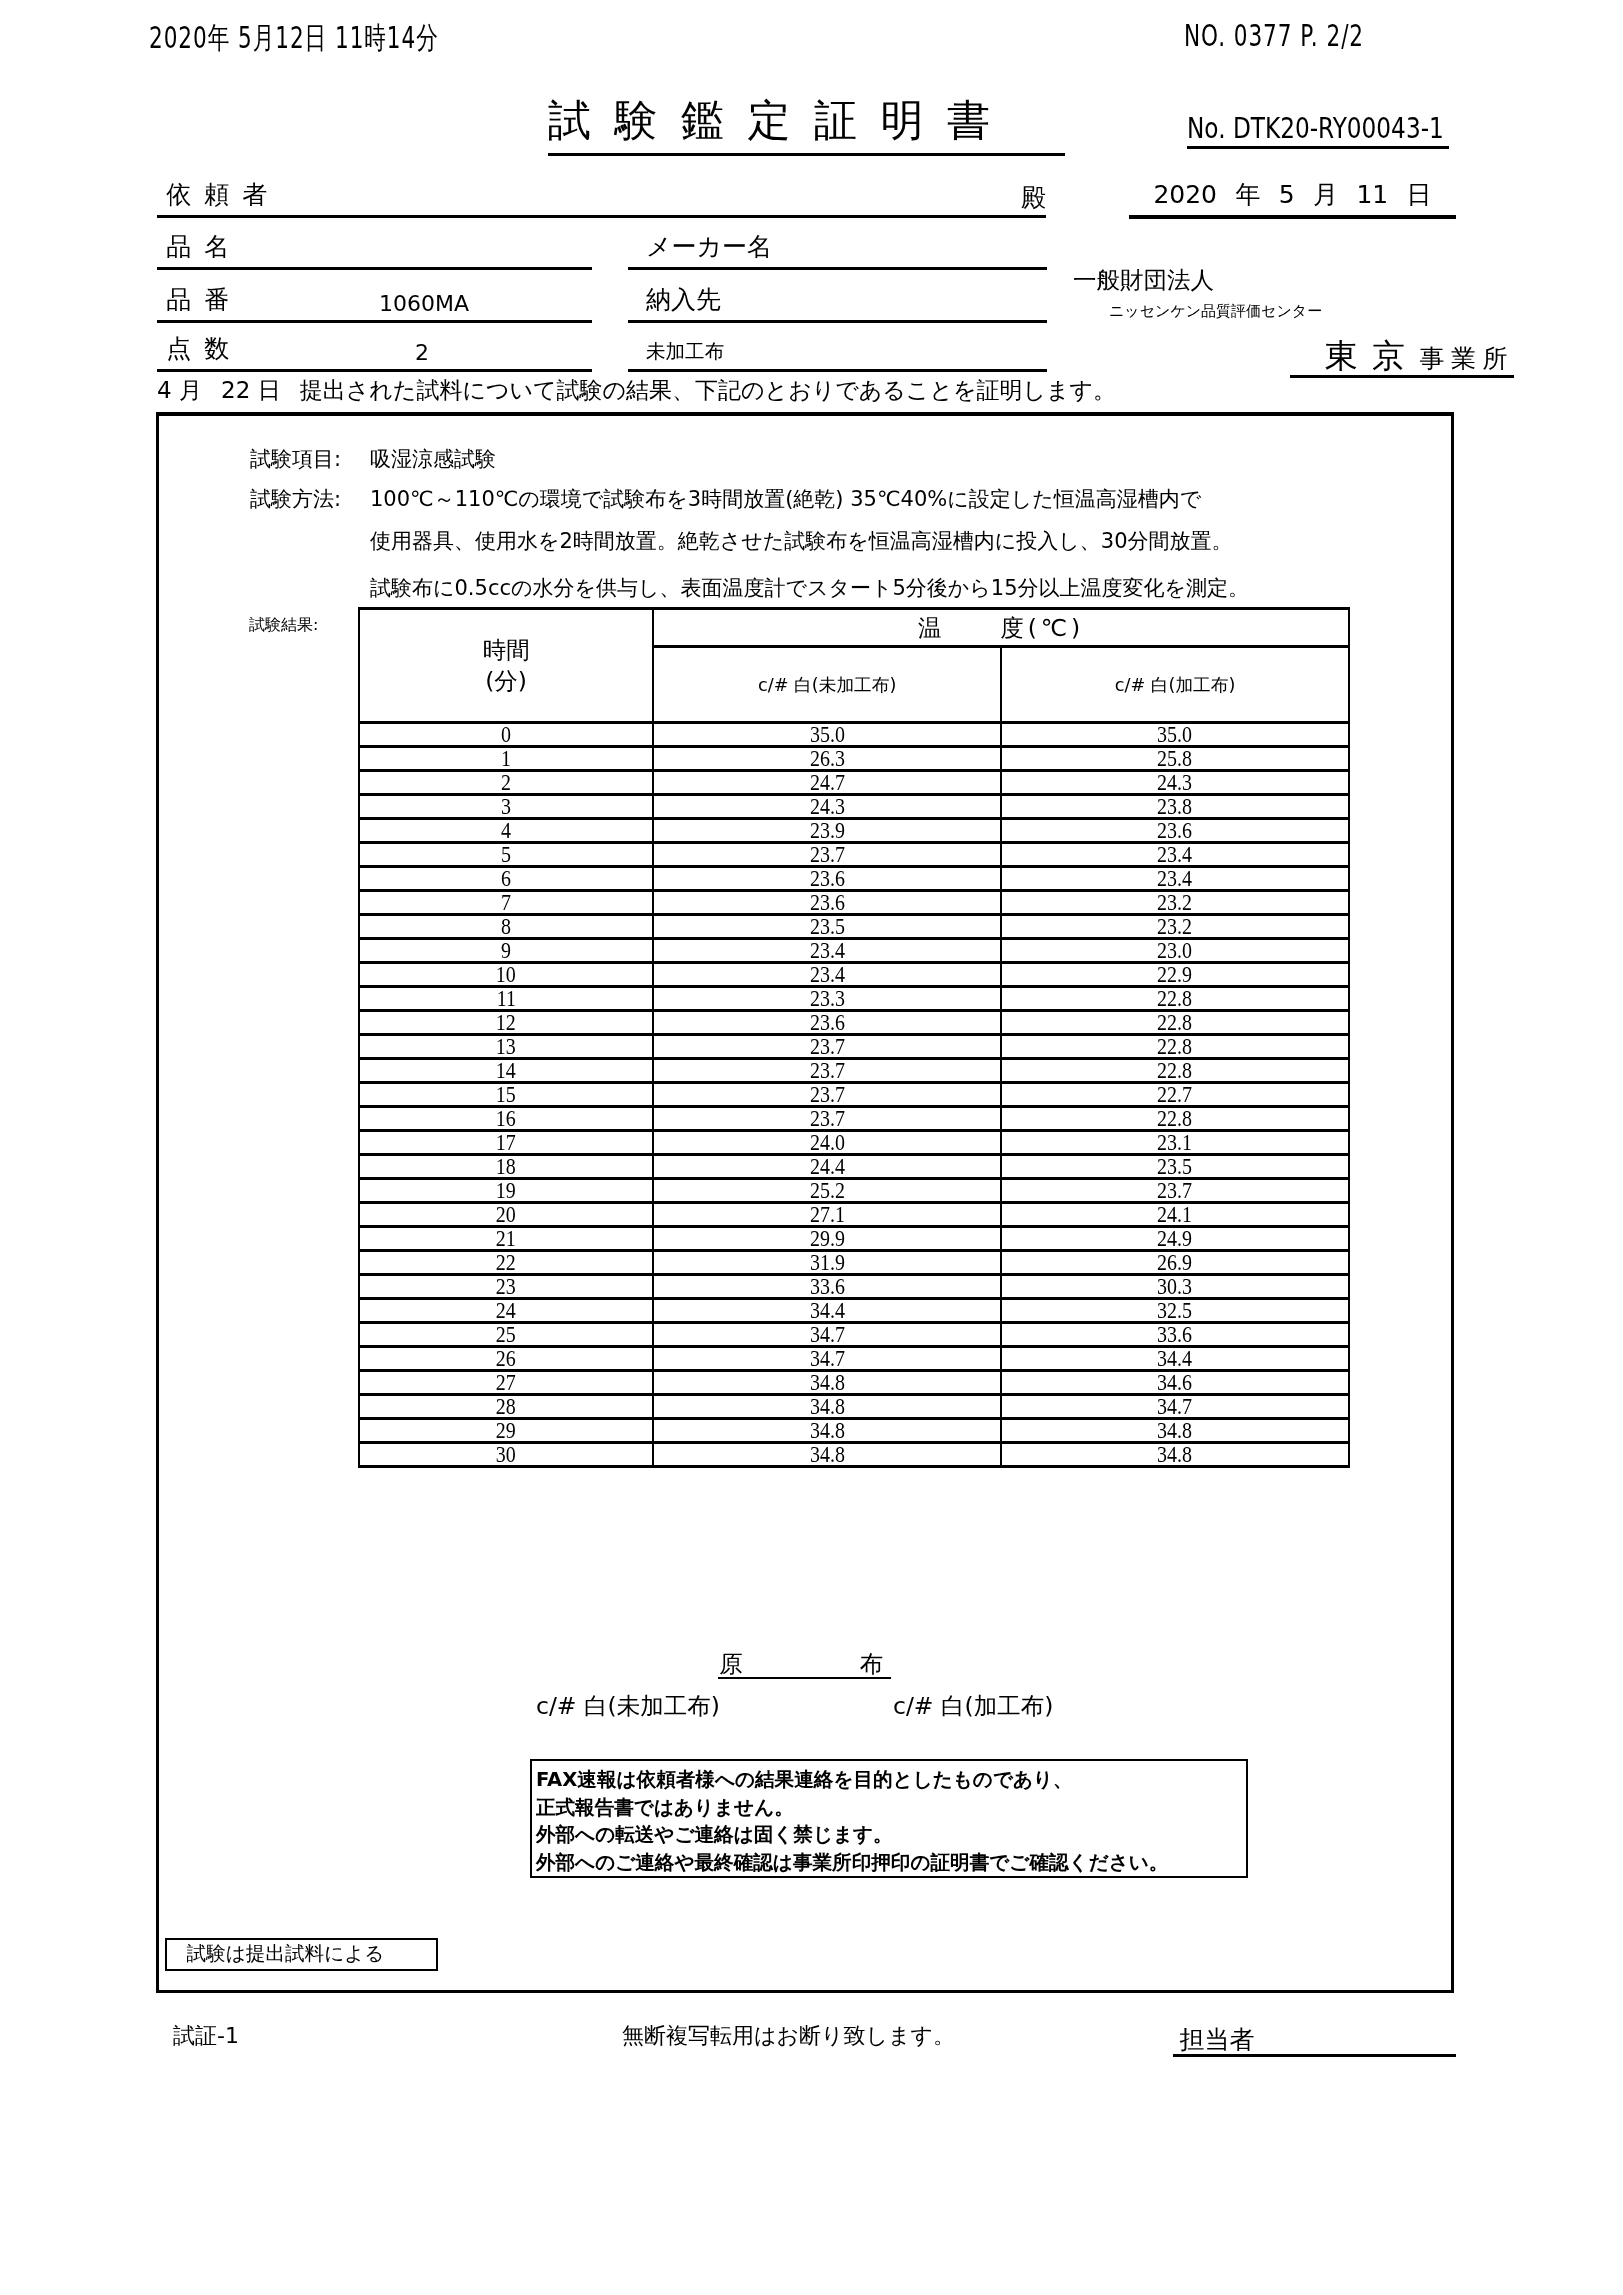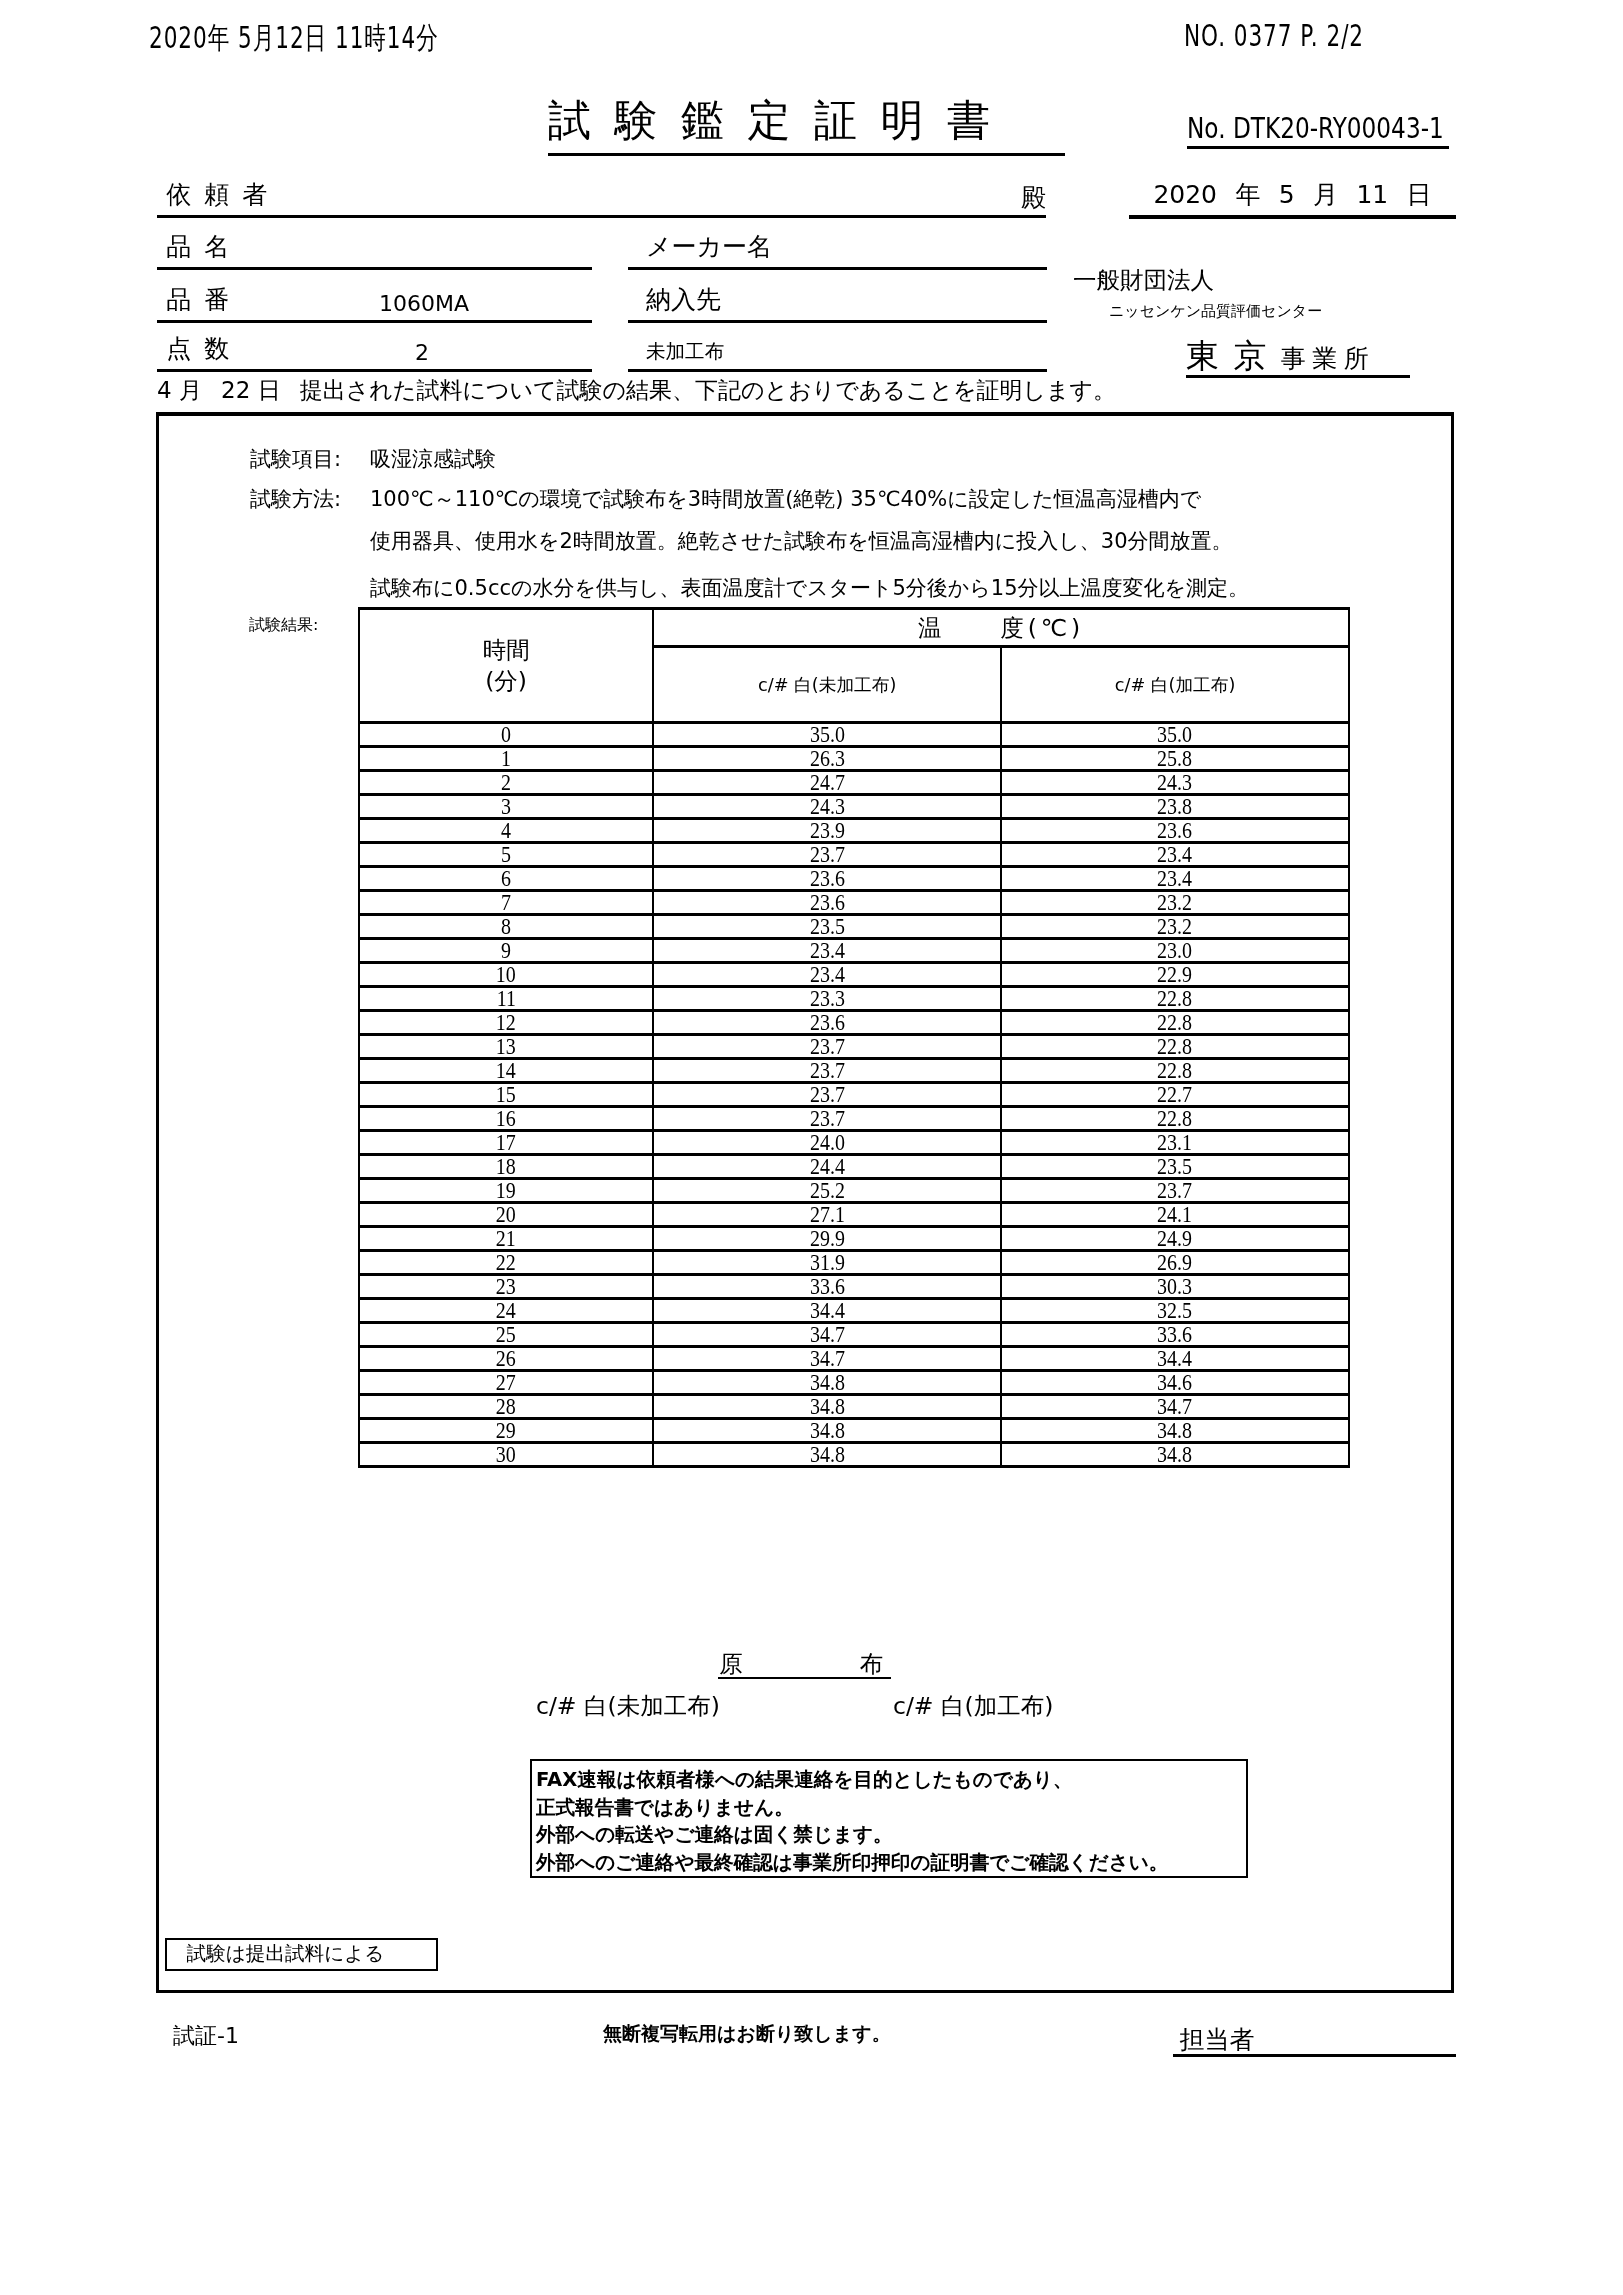--- a/index.html
+++ b/index.html
@@ -35,21 +35,21 @@
   #hinmei-row { left: 157px; top: 230px; width: 435px; }
   #maker-row  { left: 628px; top: 230px; width: 419px; }
   #hinban-row { left: 157px; top: 283px; width: 435px; }
   #delivery-row { left: 628px; top: 283px; width: 419px; font-family: Liberation Serif, serif; }
   #count-row  { left: 157px; top: 332px; width: 435px; }
   #brand-row  { left: 628px; top: 332px; width: 419px; }
   .field-row.r .lbl { left: 3.9px; letter-spacing: 0; margin-left: 14px; }
 
   #org-type { left: 1073px; top: 264px; font-size: 23.5px; }
   #org-name { left: 1109px; top: 302px; font-size: 15px; }
-  #office-name { left: 1186px; top: 334px; width: 224px; font-size: 30px; border-bottom: 3.3px solid #000; text-align: left; height: 41px; }
+  #office-name { left: 1290px; top: 334px; width: 224px; font-size: 30px; border-bottom: 3.3px solid #000; text-align: right; height: 41px; }
   #office-name .big { letter-spacing: 14.4px; font-size: 33px; }
   #office-name .small { font-size: 25px; letter-spacing: 6.5px; }
 
   #certify-line { left: 157px; top: 375px; font-size: 23px; }
   #certify-line span.d { margin-right: 11.8px; }
 
   #main-box {
     left: 156px; top: 412px; width: 1298px; height: 1581px;
     border: 3.3px solid #000; border-top-width: 4.6px; box-sizing: border-box;
   }
@@ -92,21 +92,21 @@
     font-size: 19.6px; padding: 5.2px 3.9px; line-height: 27.5px; font-weight: bold;
   }
   #fax-notice div { white-space: nowrap; }
 
   #test-basis {
     left: 165px; top: 1938px; width: 273px; height: 33px; border: 2.6px solid #000; box-sizing: border-box;
     font-size: 19.6px; line-height: 27.5px; padding-left: 19.6px; white-space: nowrap;
   }
 
   #form-id { left: 173px; top: 2021px; font-size: 22px; }
-  #copy-notice { left: 603px; top: 2021px; font-size: 19px; font-weight: bold; }
+  #copy-notice { left: 622px; top: 2021px; font-size: 22px; }
   #staff-label { left: 1173px; top: 2023px; width: 283px; font-size: 25px; border-bottom: 3.9px solid #000; height: 34px; padding-left: 6.5px; box-sizing: border-box; }
 </style>
 </head>
 <body>
 
 <div id="fax-left" class="abs fax-header">2020年 5月12日 11時14分</div>
 <div id="fax-right" class="abs fax-header">NO. 0377   P. 2/2</div>
 
 <div id="doc-title" class="abs">試験鑑定証明書</div>
 <div id="cert-number" class="abs"><span>No. DTK20-RY00043-1</span></div>

